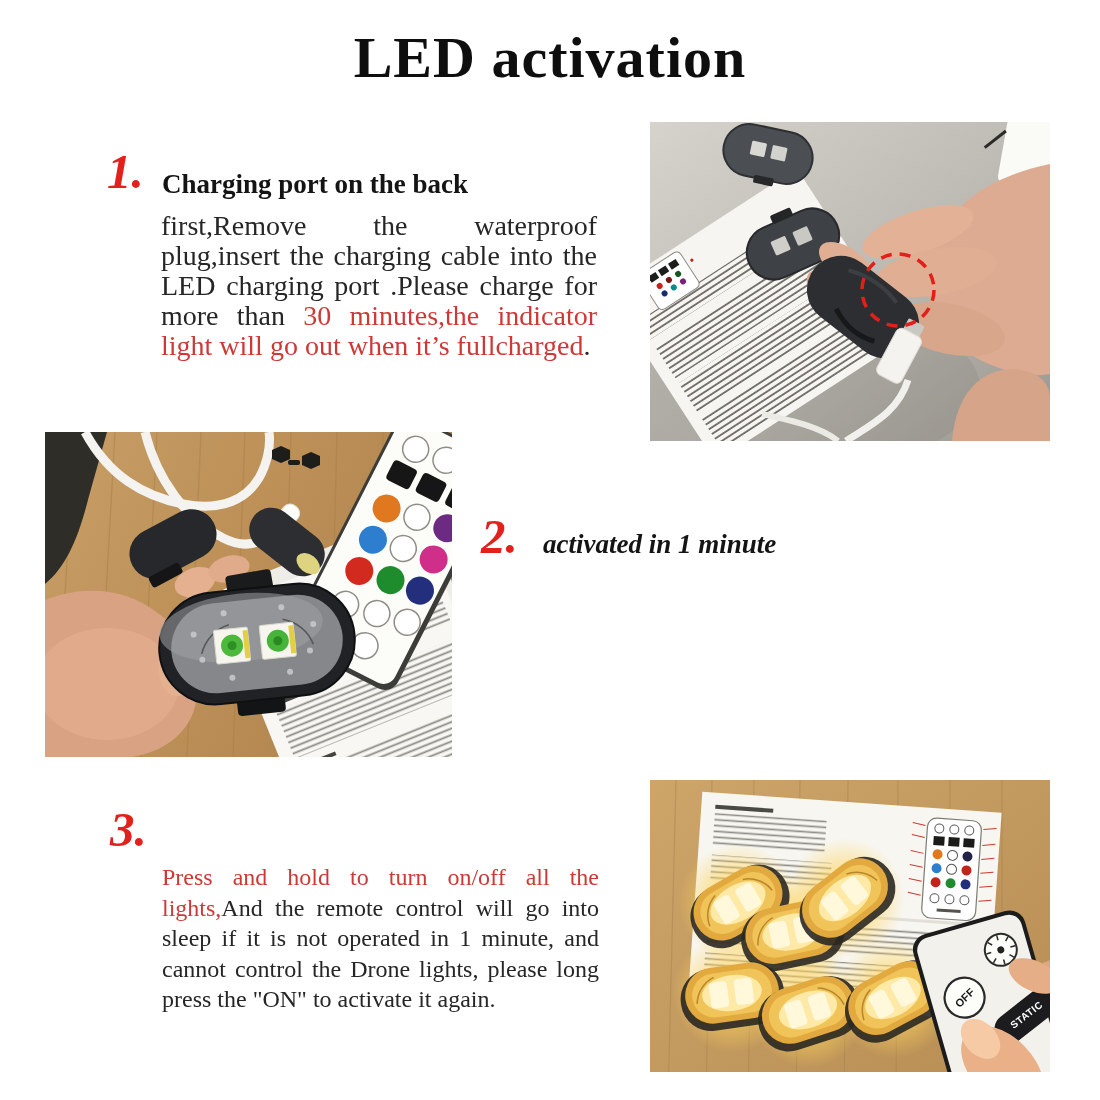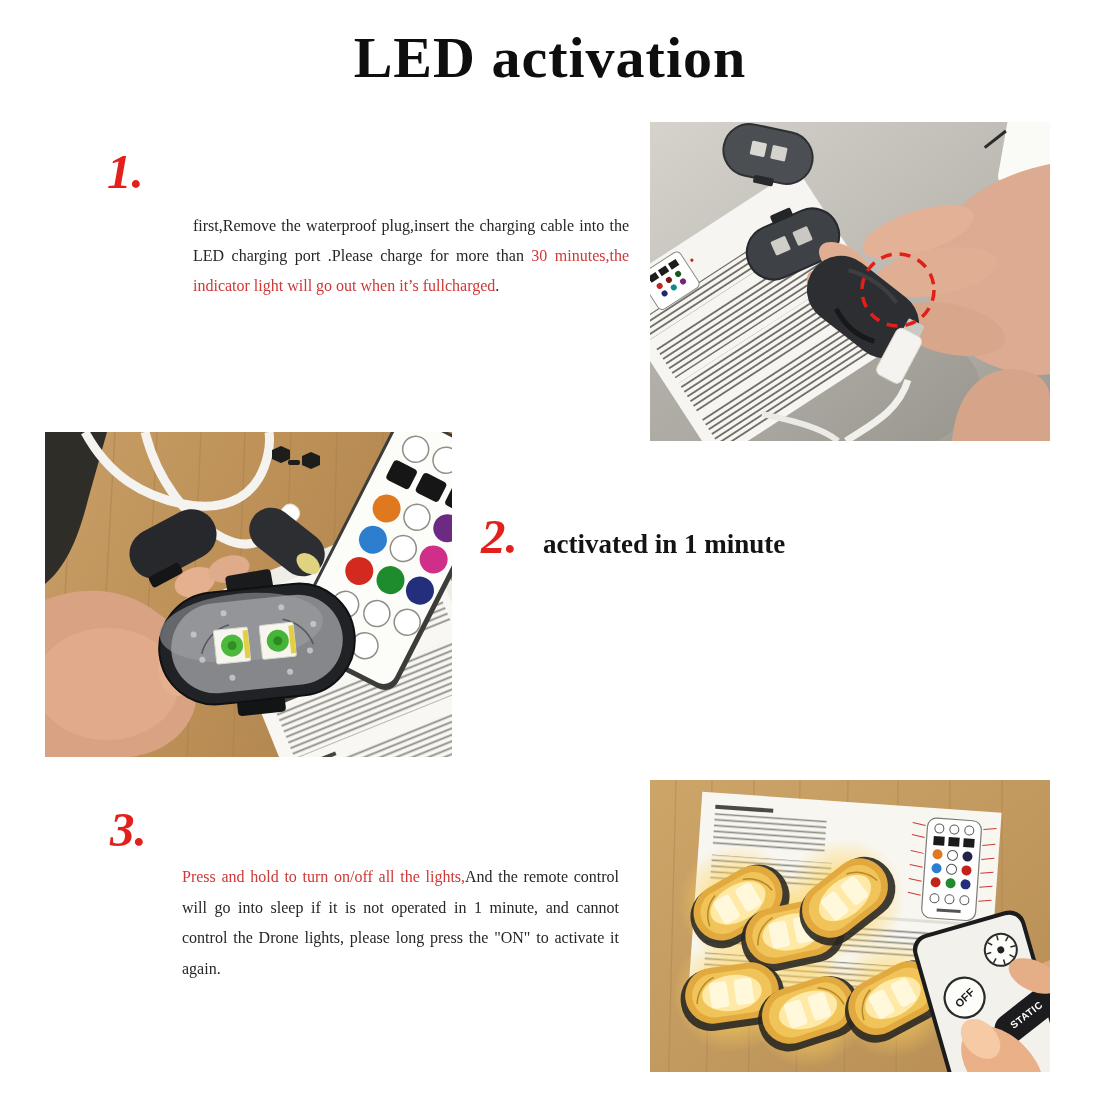--- a/index.html
+++ b/index.html
@@ -14,44 +14,45 @@
   .step-number {
     position:absolute; font-size:49px; line-height:1; font-weight:bold;
     font-style:italic; color:#e2211c;
   }
   .step-heading {
     position:absolute; font-size:27px; font-weight:bold; color:#141414; line-height:1.15;
   }
   .step-body {
     position:absolute; text-align:justify; color:#262626;
   }
-  #body-1 { left:161px; top:211px; width:436px; font-size:16px; line-height:30px;margin-left:32px; }
+  #body-1 { left:161px; top:211px; width:436px; font-size:28px; line-height:30px; }
   #body-2 { left:533px; top:562px; width:474px; font-size:22.5px; line-height:33px; }
-  #body-3 { left:162px; top:862px; width:437px; font-size:16px;   line-height:30.5px;margin-left:20px; }
+  #body-3 { left:162px; top:862px; width:437px; font-size:24px;   line-height:30.5px; }
   .red { color:#ce3836; }
   #num-1 { left:107px; top:147px; }
   #num-2 { left:481px; top:512px; }
   #num-3 { left:110px; top:805px; }
   #head-1 { left:162px; top:169px; }
-  #head-2 { left:543px; top:529px; }
+  #head-2 { left:543px; top:529px;font-style:italic; }
   #head-3 { left:163px; top:826px; }
   .photo { position:absolute; }
   #photo-1 { left:650px; top:122px; width:400px; height:319px; }
   #photo-2 { left:45px;  top:432px; width:407px; height:325px; }
   #photo-3 { left:650px; top:780px; width:400px; height:320px; }
   .photo svg { display:block; width:100%; height:100%; }
 </style>
 </head>
 <body>
 
 <div class="page">
 
   <div class="page-title">LED activation</div>
 
   <div class="step-number" id="num-1">1.</div>
+  <div class="step-heading" id="head-1">Charging port on the back</div>
   <div class="step-body" id="body-1"><span>first,Remove the waterproof plug,insert the charging cable into the LED charging port .Please charge for more than </span><span class="red">30 minutes,the indicator light will go out when it’s fullcharged</span><span>.</span></div>
 
   <div class="step-number" id="num-2">2.</div>
   <div class="step-heading" id="head-2">activated in 1 minute</div>
 
   <div class="step-number" id="num-3">3.</div>
   <div class="step-body" id="body-3"><span class="red">Press and hold to turn on/off all the lights,</span><span>And the remote control will go into sleep if it is not operated in 1 minute, and cannot control the Drone lights, please long press the "ON"  to activate it again.</span></div>
 
   <div class="photo" id="photo-1">
     <svg viewBox="0 0 400 319">

